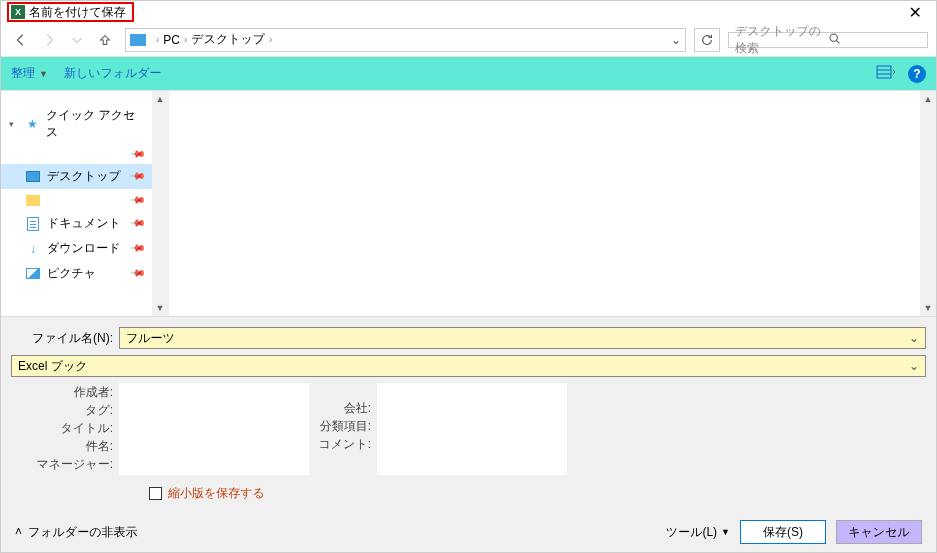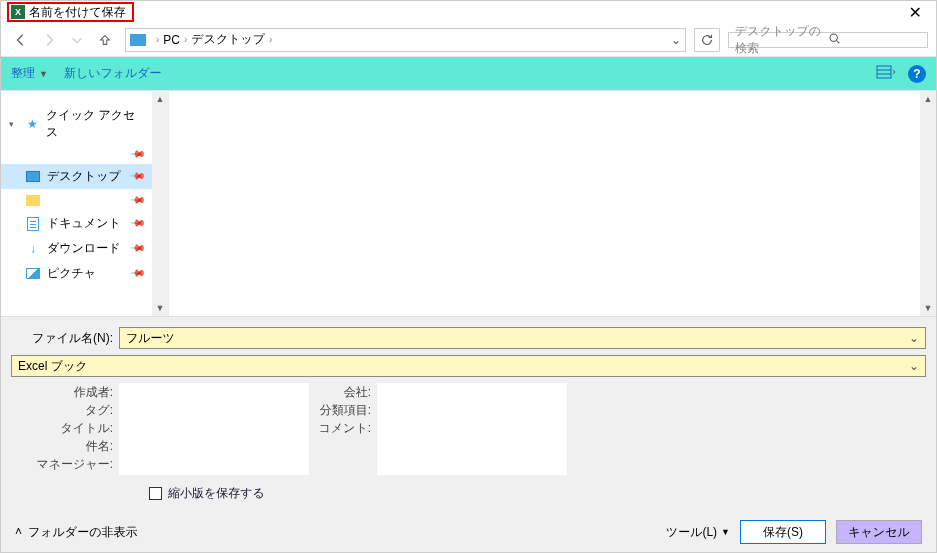--- a/index.html
+++ b/index.html
@@ -61,26 +61,26 @@
 .form-row { display: flex; align-items: center; margin-bottom: 6px; }
 .form-label { width: 108px; text-align: right; padding-right: 6px; }
 .form-input { flex: 1; height: 22px; border: 1px solid #888; background: #fef9c3; padding: 0 6px; display: flex; align-items: center; }
 .form-input.combo::after { content: "⌄"; margin-left: auto; color: #555; }
 
 .meta-grid { display: flex; gap: 8px; margin-top: 6px; }
 .meta-col { display: flex; }
 .meta-labels { width: 108px; text-align: right; padding-right: 6px; line-height: 18px; color: #444; }
 .meta-box { background: #fff; height: 92px; }
 .meta-col:first-child .meta-box { width: 190px; }
-.meta-col:last-child .meta-labels { width: auto; min-width: 60px; }
+.meta-col:last-child .meta-labels { width: auto; min-width: 60px; margin-top: 16px; }
 .meta-col:last-child .meta-box { width: 190px; }
 
 .thumb-row { display: flex; align-items: center; margin: 10px 0 4px 138px; gap: 6px; }
 .checkbox { width: 13px; height: 13px; border: 1px solid #333; background: #fff; }
-.thumb-label { color: #0f172a; }
+.thumb-label { color: #c2410c; }
 
 
 .footer { height: 40px; display: flex; align-items: center; padding: 0 14px; background: #f0f0f0; }
 .folder-hide { display: flex; align-items: center; gap: 6px; cursor: pointer; }
 .footer-right { margin-left: auto; display: flex; align-items: center; gap: 10px; }
 .tools { display: flex; align-items: center; gap: 4px; cursor: pointer; }
 .btn { min-width: 86px; height: 24px; border: 1px solid #aaa; background: #c4b5fd; display: flex; align-items: center; justify-content: center; cursor: pointer; }
 .btn.primary { border: 1px solid #0078d7; background: #fff; }
 </style>
 </head>

